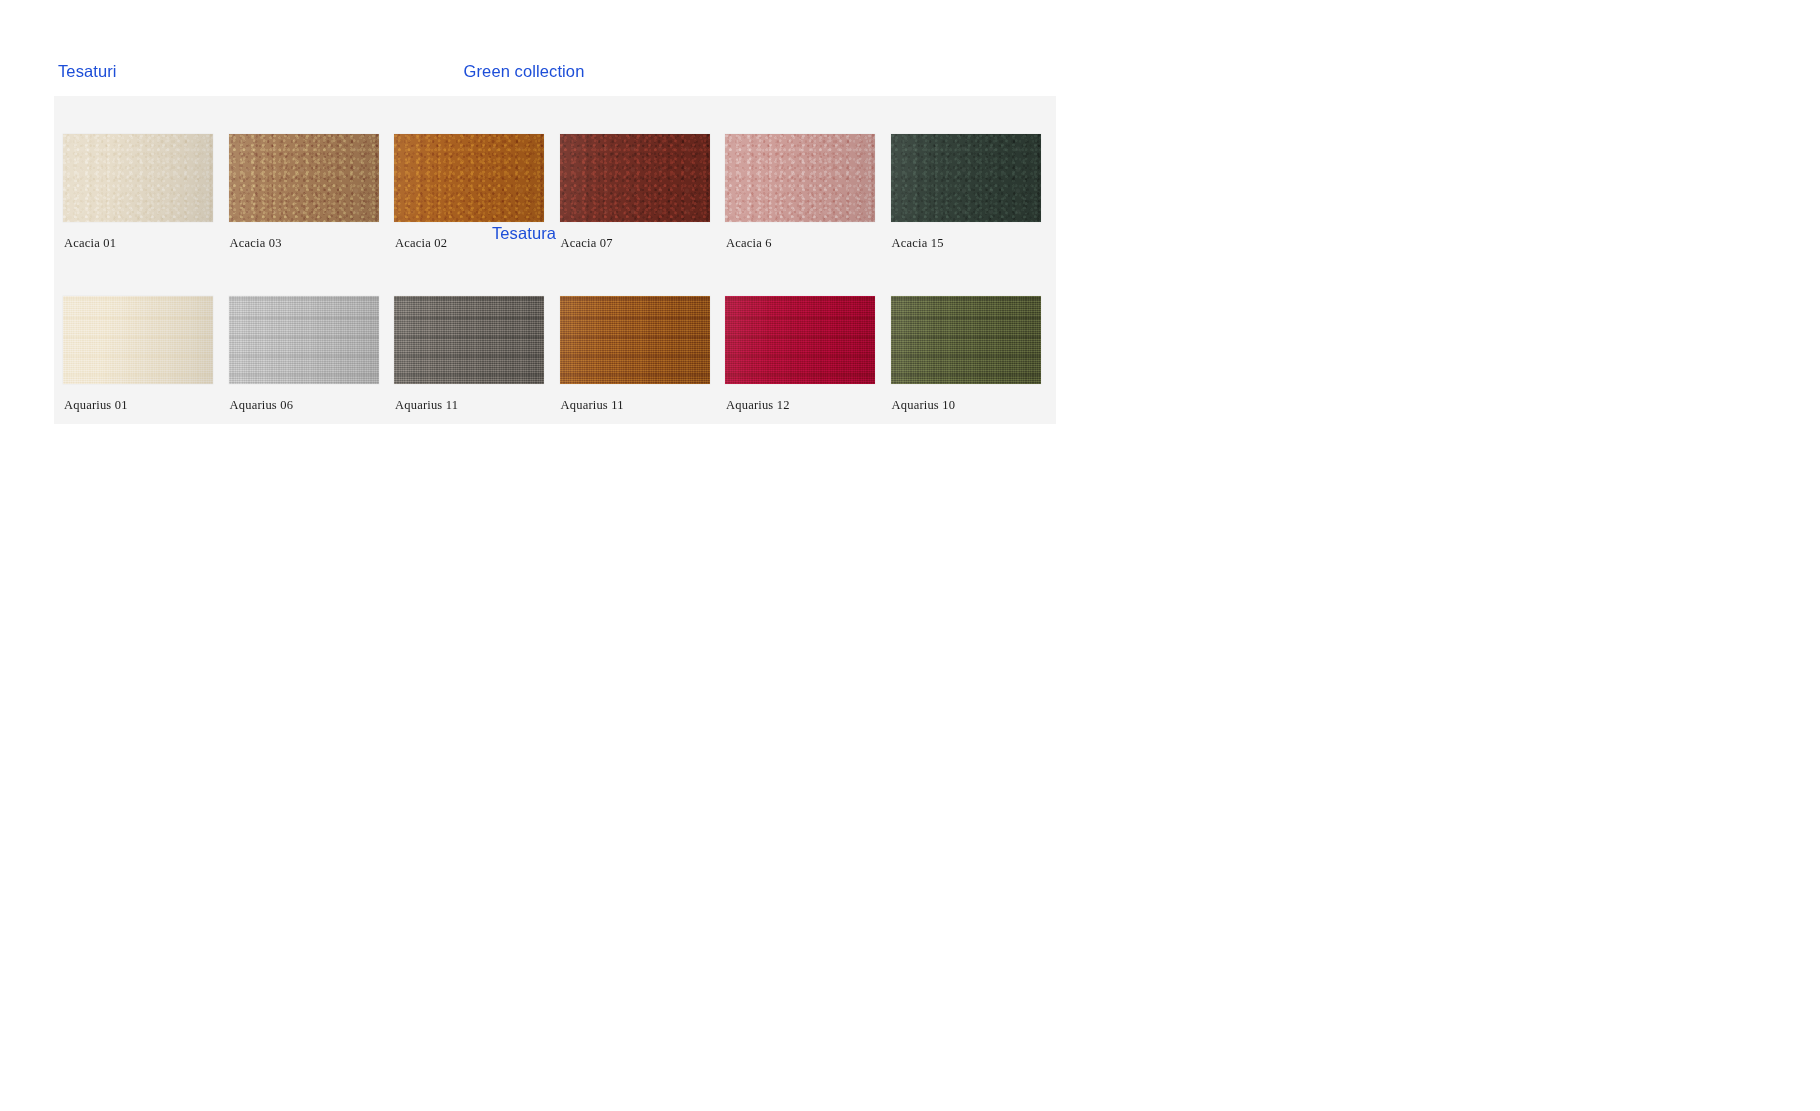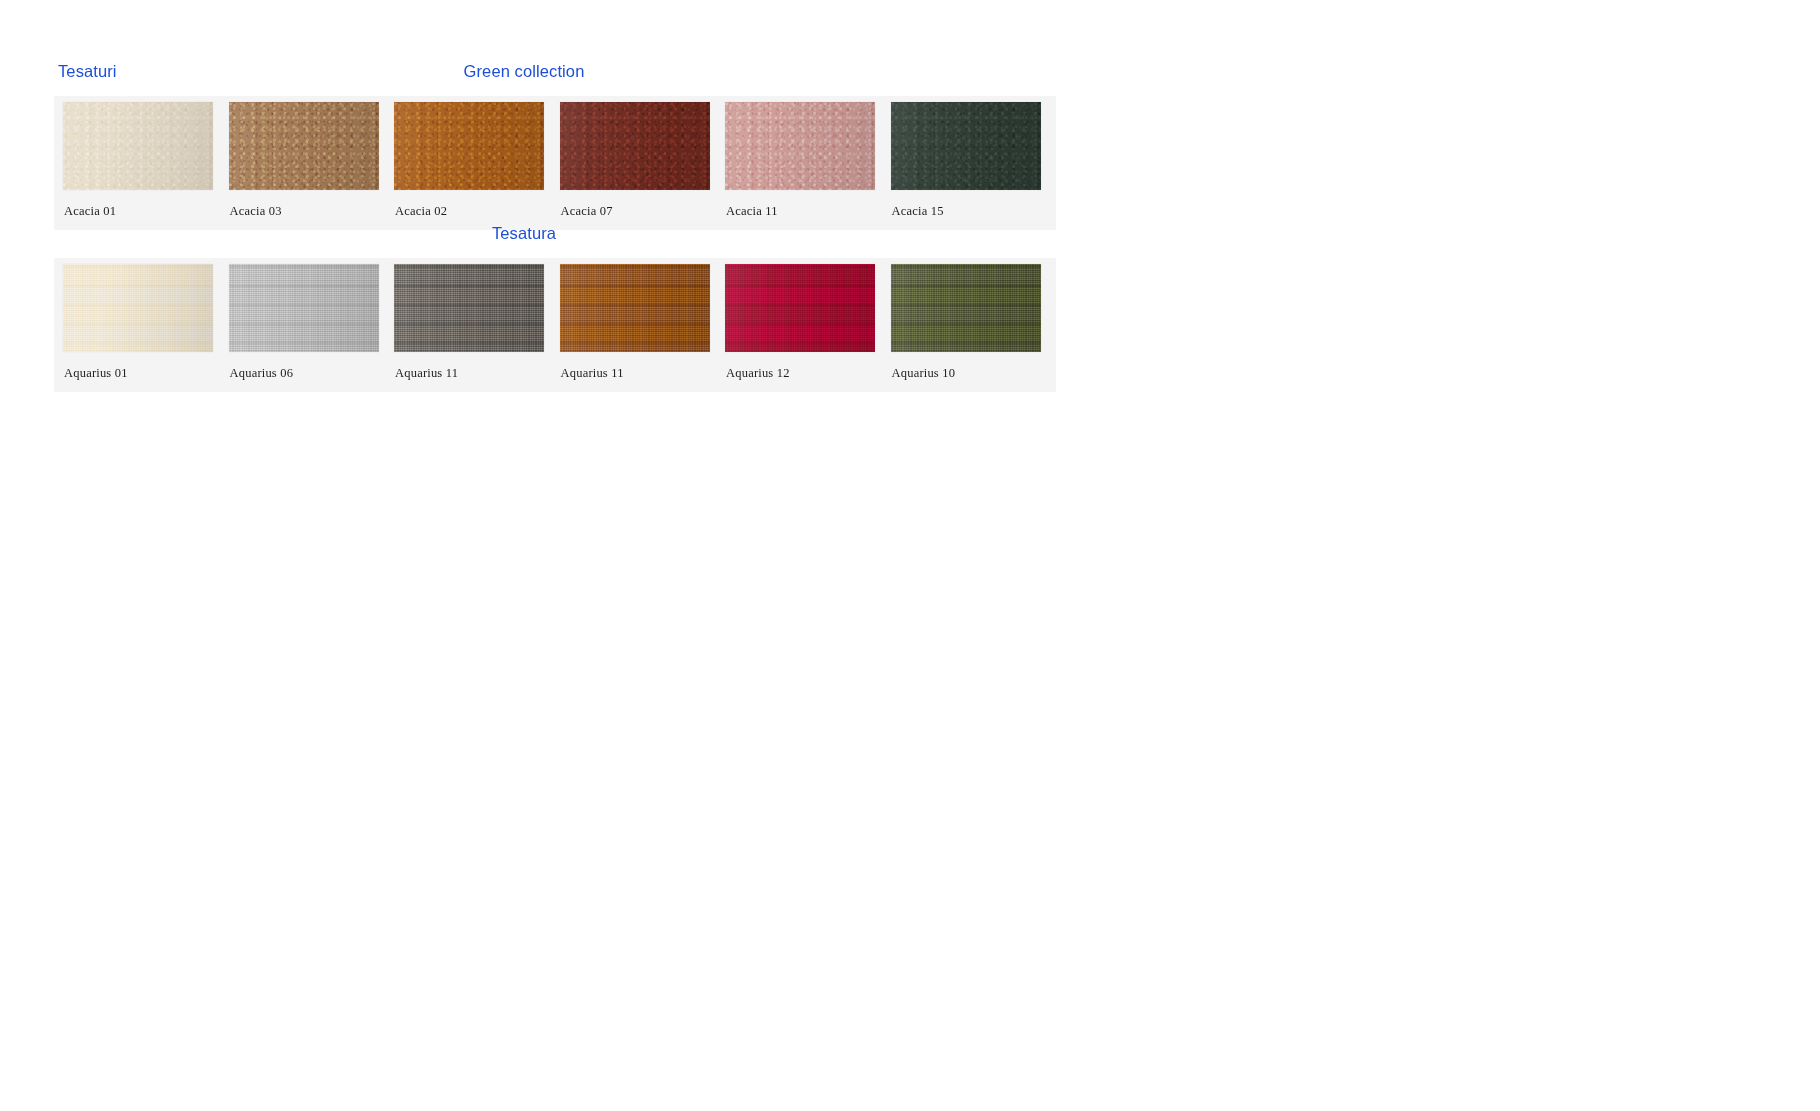--- a/index.html
+++ b/index.html
@@ -75,20 +75,21 @@
     width: 1002px;
     background: #f4f4f4;
     box-sizing: border-box;
     padding: 6px 0 0 0;
   }
   .band-inner {
     display: flex;
     flex-direction: row;
     align-items: flex-start;
     padding-left: 9px;
+    margin-top: 32px;
   }
   .cell {
     width: 167px;
     box-sizing: border-box;
     display: flex;
     flex-direction: column;
     align-items: flex-start;
   }
 
   .swatch {
@@ -218,21 +219,21 @@
           </div>
           <div class="swatch-label">Acacia 07</div>
         </div>
 
         <div class="cell">
           <div class="swatch" style="background-color: rgb(205, 155, 150);">
             <div class="tex tex-boucle"></div>
             <div class="tex tex-boucle2"></div>
             <div class="tex tex-vignette"></div>
           </div>
-          <div class="swatch-label">Acacia 11</div>
+          <div class="swatch-label">Acacia 6</div>
         </div>
 
         <div class="cell">
           <div class="swatch" style="background-color: rgb(46, 60, 52);">
             <div class="tex tex-boucle"></div>
             <div class="tex tex-boucle2"></div>
             <div class="tex tex-vignette"></div>
           </div>
           <div class="swatch-label">Acacia 15</div>
         </div>

